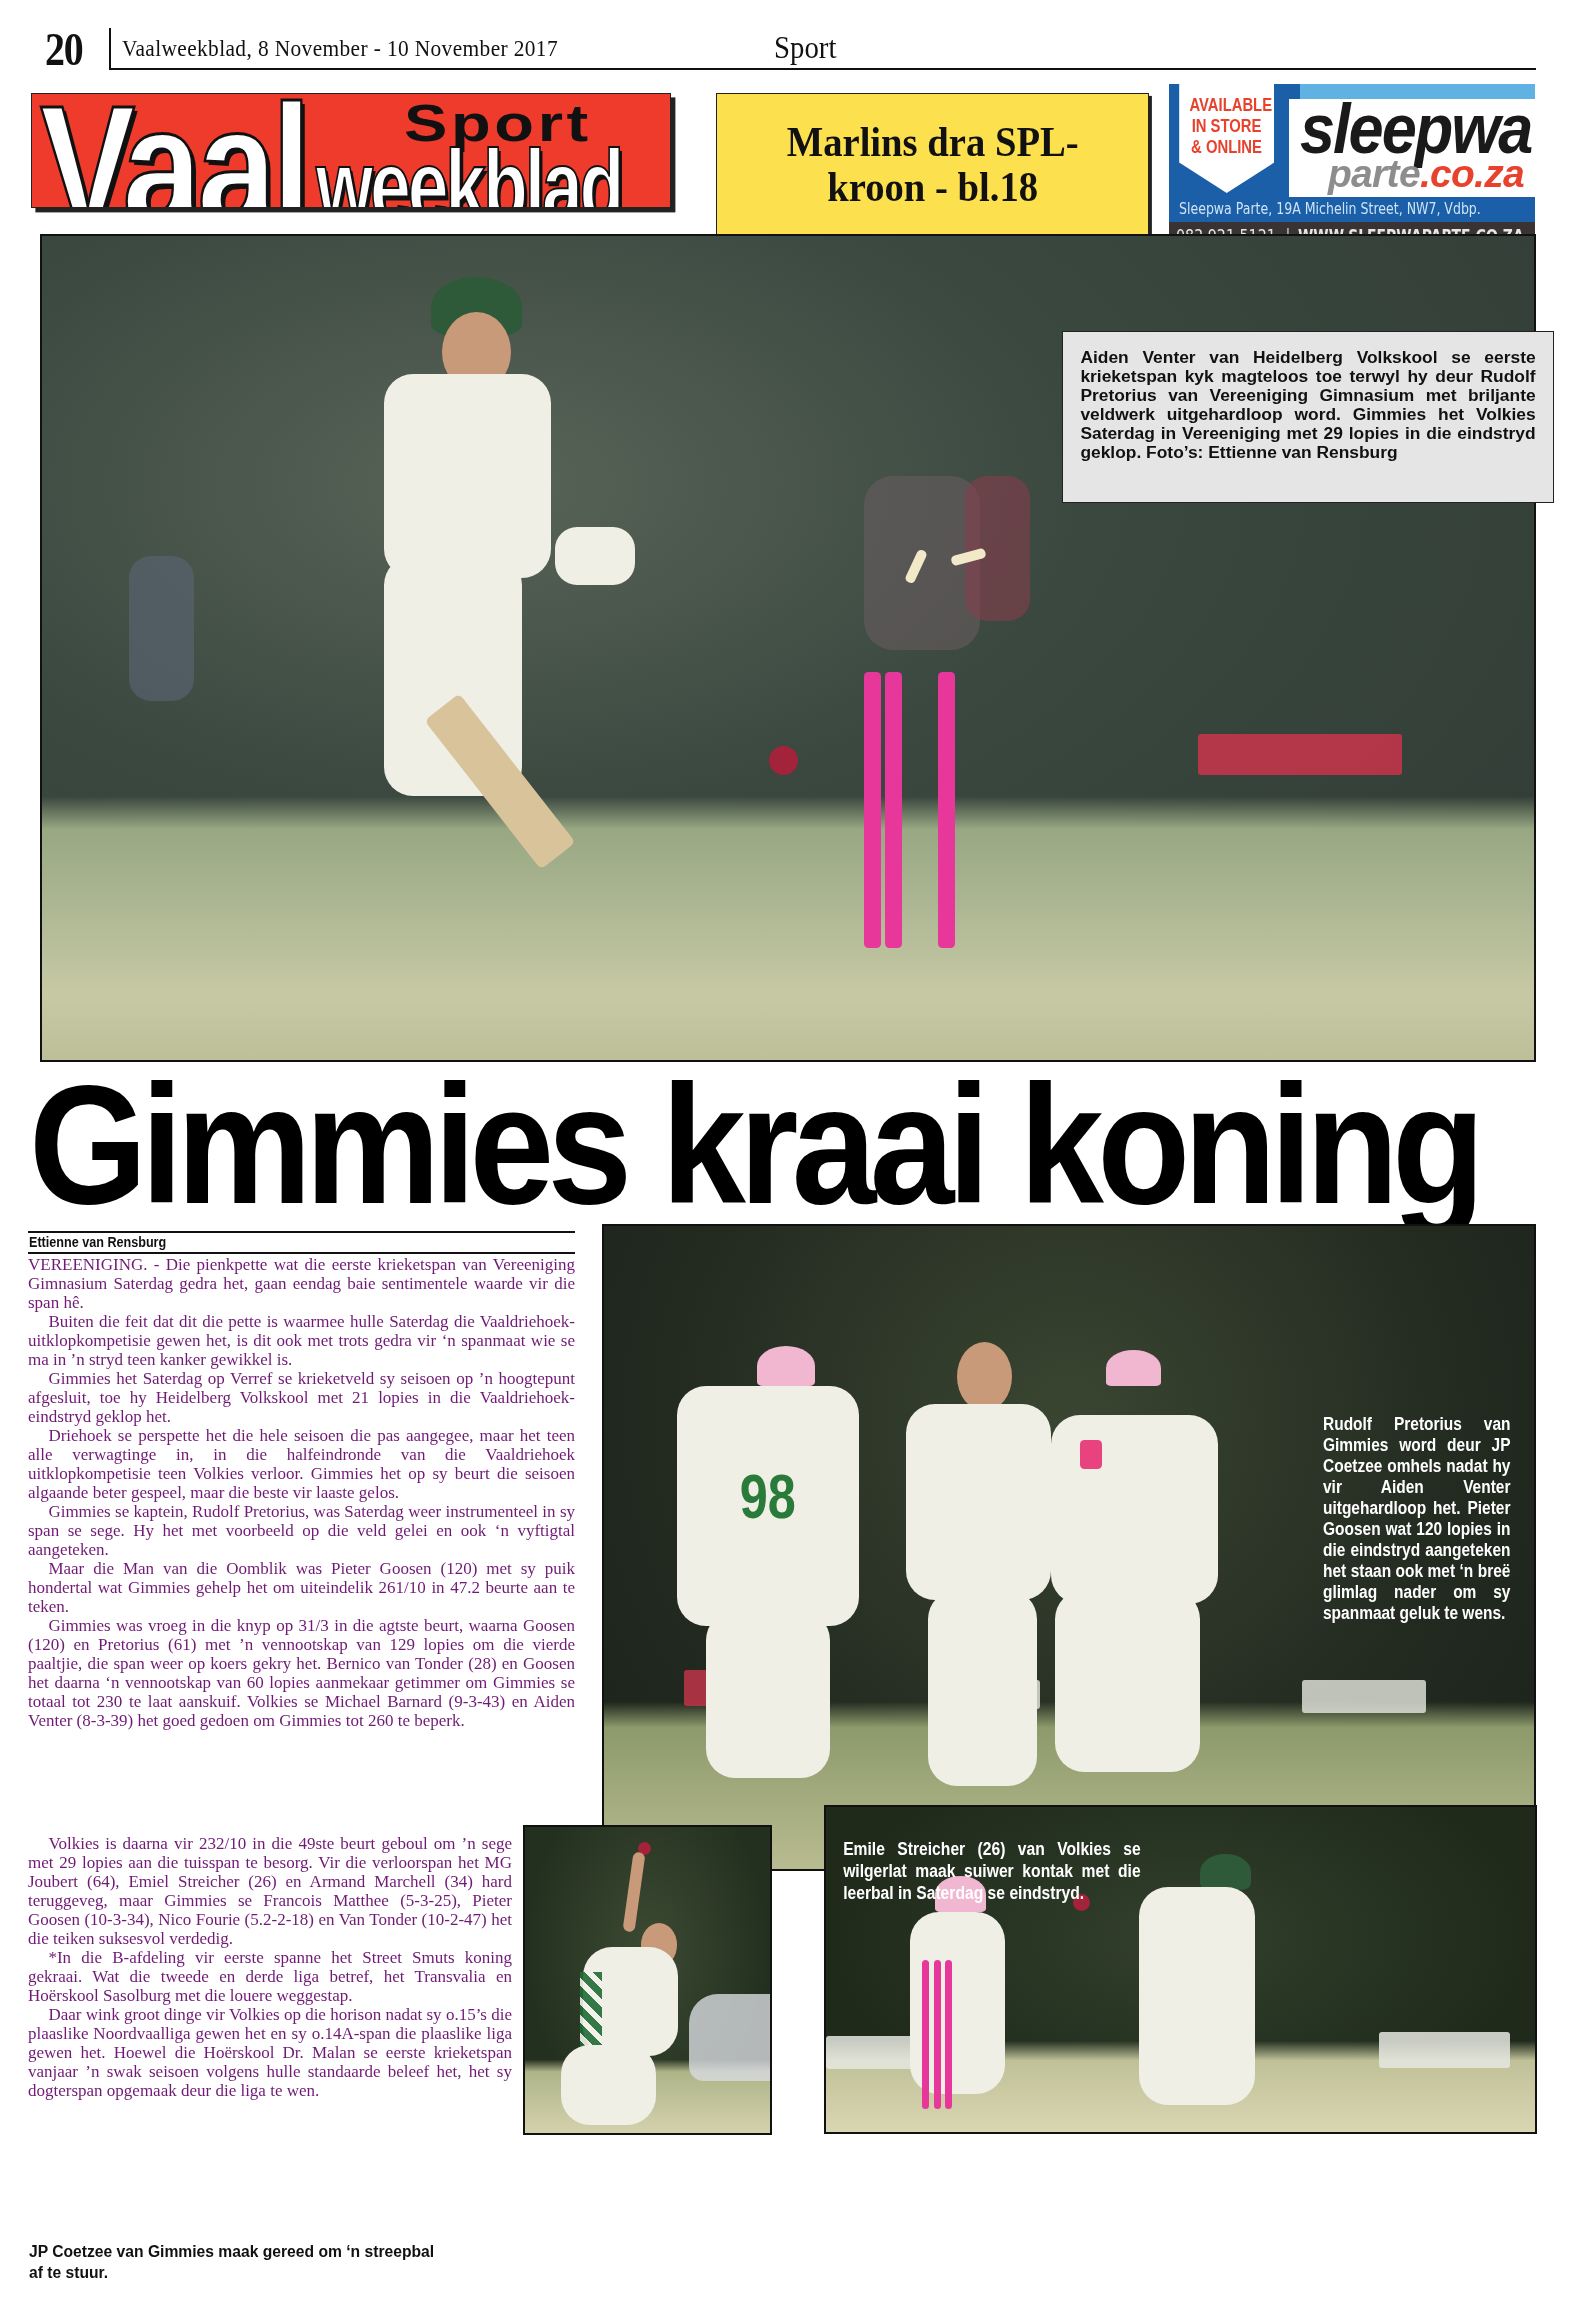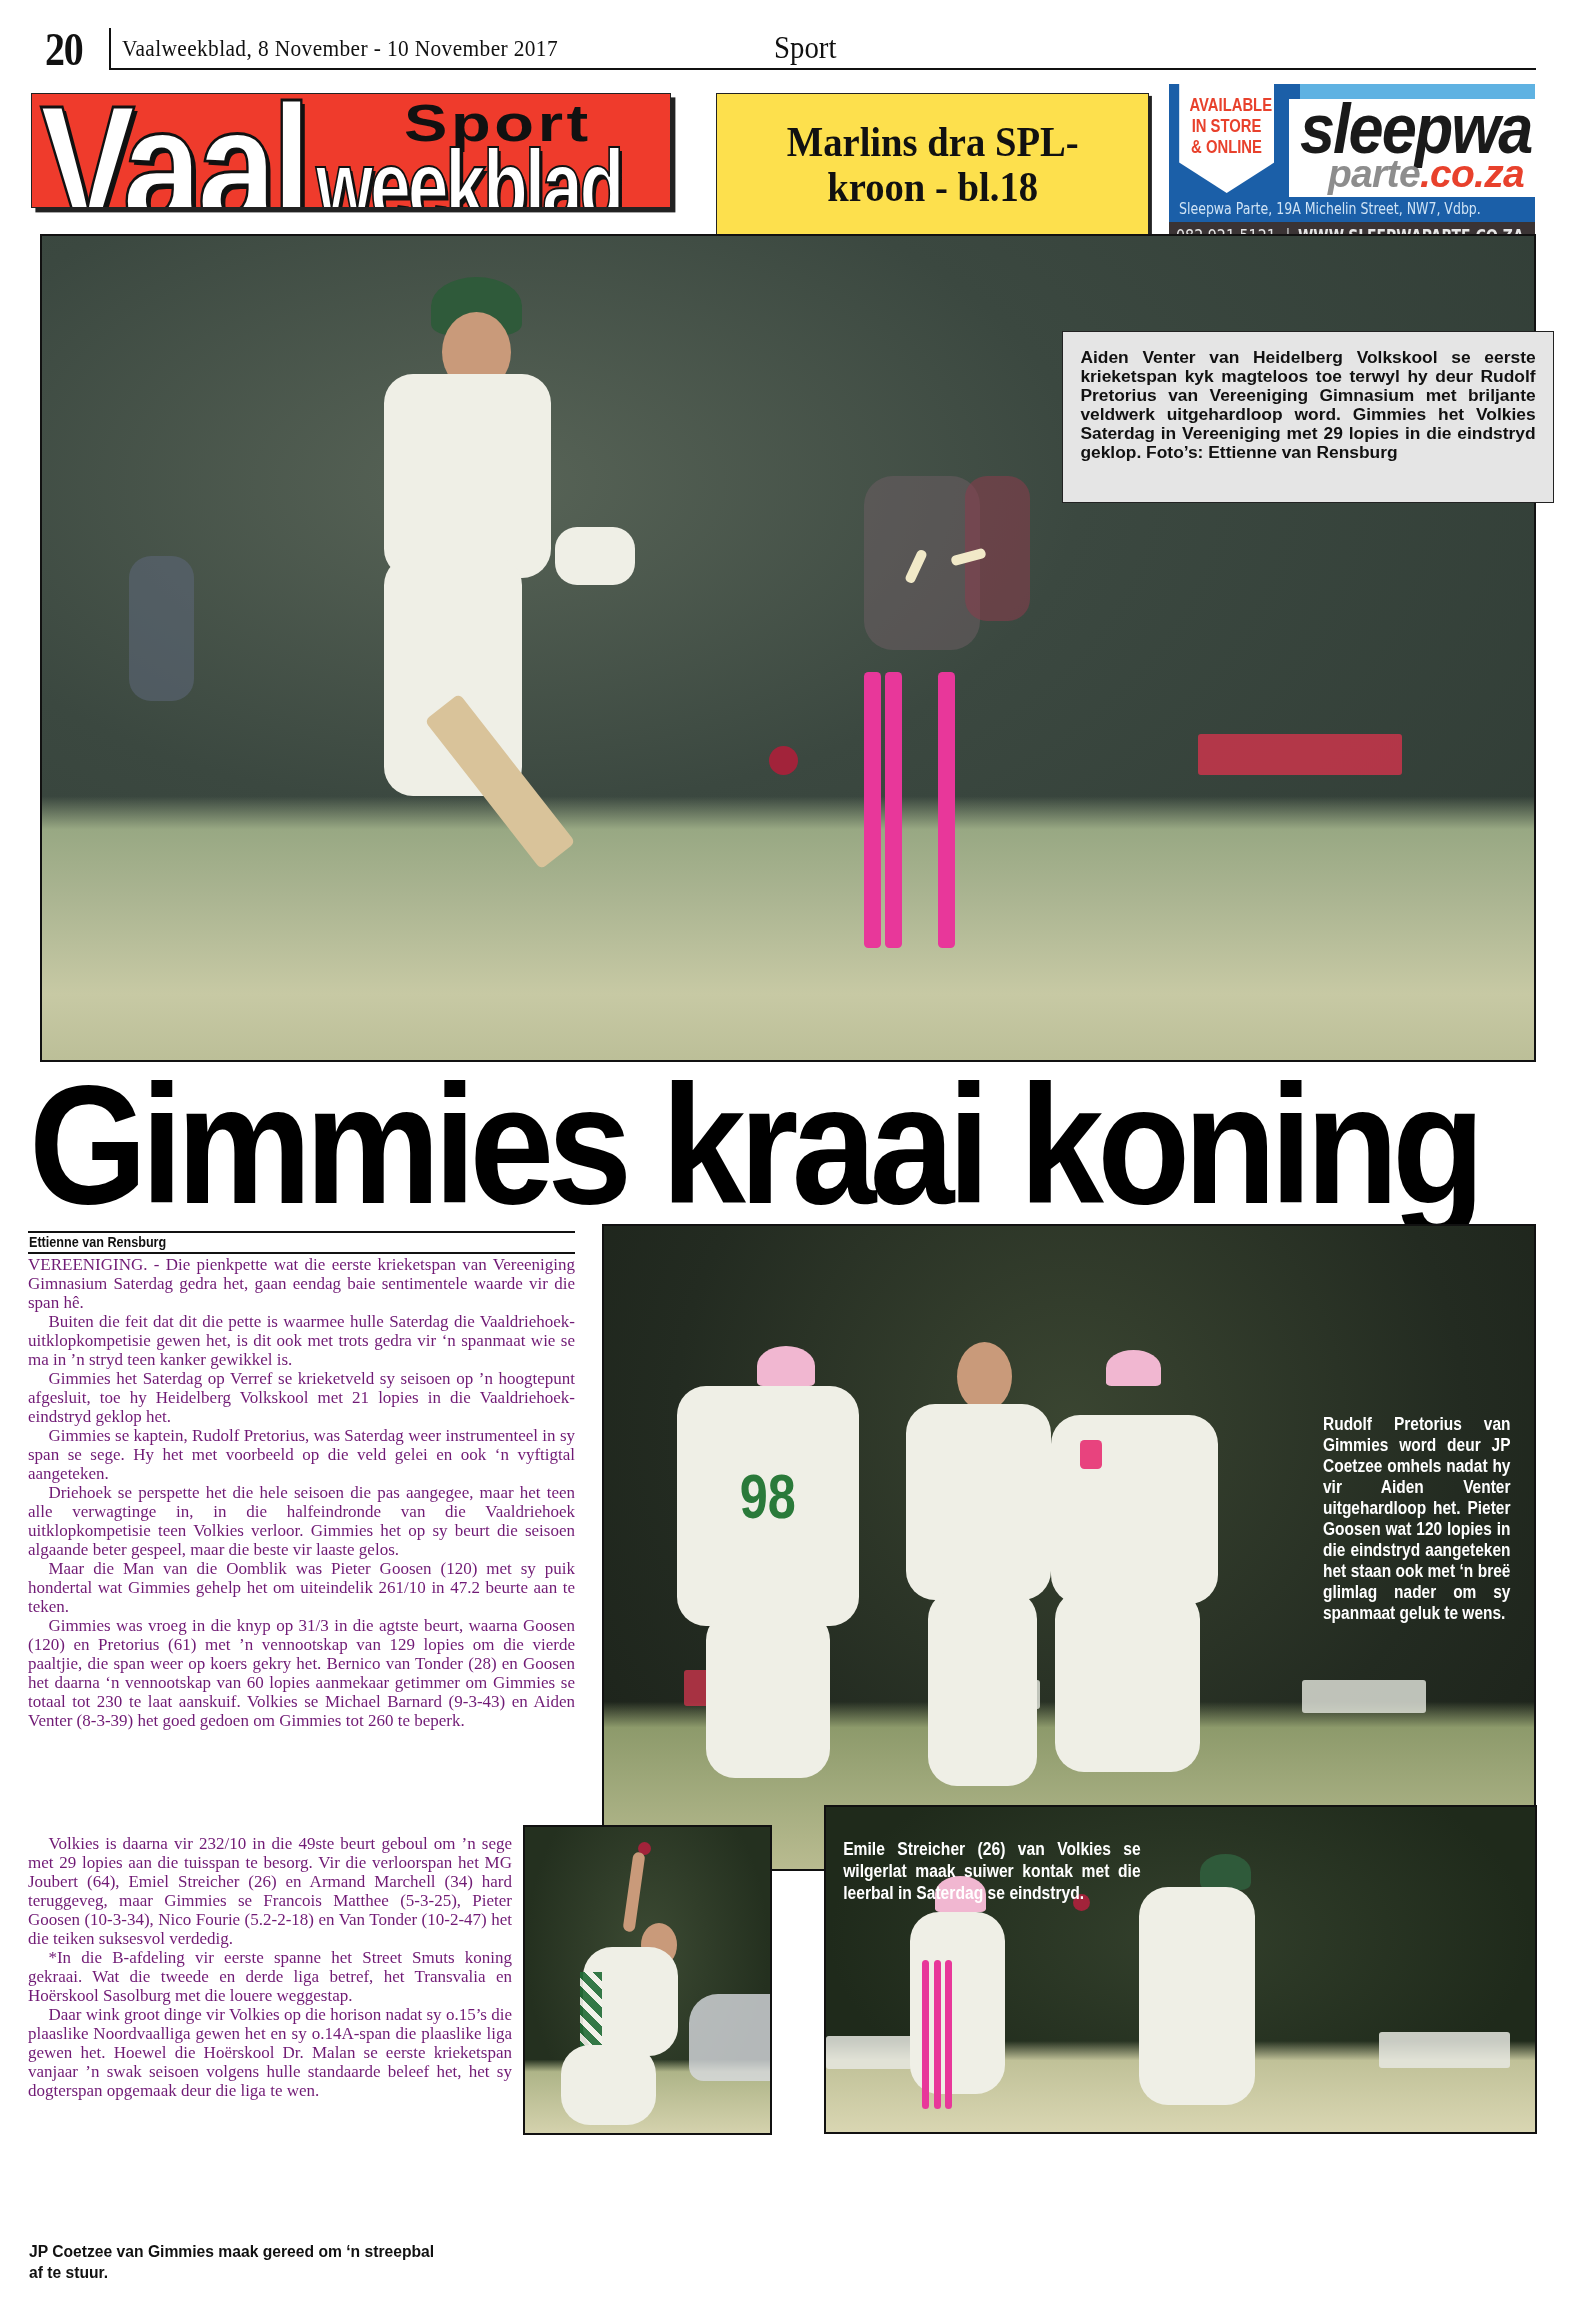--- a/index.html
+++ b/index.html
@@ -168,22 +168,22 @@
 <h1 class="abs headline">Gimmies kraai koning</h1>
 
 <div class="abs byline-rule-top"></div>
 <div class="abs byline">Ettienne van Rensburg</div>
 <div class="abs byline-rule-bot"></div>
 
 <div class="abs article" style="height:989px;">
   <p class="lead">VEREENIGING. - Die pienkpette wat die eerste krieketspan van Vereeniging Gimnasium Saterdag gedra het, gaan eendag baie sentimentele waarde vir die span hê.</p>
   <p>Buiten die feit dat dit die pette is waarmee hulle Saterdag die Vaaldriehoek-uitklopkompetisie gewen het, is dit ook met trots gedra vir ‘n spanmaat wie se ma in ’n stryd teen kanker gewikkel is.</p>
   <p>Gimmies het Saterdag op Verref se krieketveld sy seisoen op ’n hoogtepunt afgesluit, toe hy Heidelberg Volkskool met 21 lopies in die Vaaldriehoek-eindstryd geklop het.</p>
+  <p>Driehoek se perspette het die hele seisoen die pas aangegee, maar het teen alle verwagtinge in, in die halfeindronde van die Vaaldriehoek uitklopkompetisie teen Volkies verloor. Gimmies het op sy beurt die seisoen algaande beter gespeel, maar die beste vir laaste gelos.</p>
   <p>Gimmies se kaptein, Rudolf Pretorius, was Saterdag weer instrumenteel in sy span se sege. Hy het met voorbeeld op die veld gelei en ook ‘n vyftigtal aangeteken.</p>
-  <p>Driehoek se perspette het die hele seisoen die pas aangegee, maar het teen alle verwagtinge in, in die halfeindronde van die Vaaldriehoek uitklopkompetisie teen Volkies verloor. Gimmies het op sy beurt die seisoen algaande beter gespeel, maar die beste vir laaste gelos.</p>
   <p>Maar die Man van die Oomblik was Pieter Goosen (120) met sy puik hondertal wat Gimmies gehelp het om uiteindelik 261/10 in 47.2 beurte aan te teken.</p>
   <p>Gimmies was vroeg in die knyp op 31/3 in die agtste beurt, waarna Goosen (120) en Pretorius (61) met ’n vennootskap van 129 lopies om die vierde paaltjie, die span weer op koers gekry het. Bernico van Tonder (28) en Goosen het daarna ‘n vennootskap van 60 lopies aanmekaar getimmer om  Gimmies se totaal tot 230 te laat aanskuif. Volkies se Michael Barnard (9-3-43) en Aiden Venter (8-3-39) het goed gedoen om Gimmies tot 260 te beperk.</p>
 </div>
 
 <div class="abs article article-narrow" style="top:1834px;">
   <p>Volkies is daarna vir 232/10 in die 49ste beurt geboul om ’n sege met 29 lopies aan die tuisspan te besorg. Vir die verloorspan het MG Joubert (64),  Emiel Streicher (26) en Armand Marchell (34) hard teruggeveg, maar Gimmies se Francois Matthee (5-3-25), Pieter Goosen (10-3-34), Nico Fourie (5.2-2-18) en Van Tonder (10-2-47) het die teiken suksesvol verdedig.</p>
   <p>*In die B-afdeling vir eerste spanne het Street Smuts koning gekraai. Wat die tweede en derde liga betref, het Transvalia en Hoërskool Sasolburg met die louere weggestap.</p>
   <p>Daar wink groot dinge vir Volkies op die horison nadat sy o.15’s die plaaslike Noordvaalliga gewen het en sy o.14A-span die plaaslike liga gewen het. Hoewel die Hoërskool Dr. Malan se eerste krieketspan vanjaar ’n swak seisoen volgens hulle standaarde beleef het, het sy dogterspan opgemaak deur die liga te wen.</p>
 </div>
 

